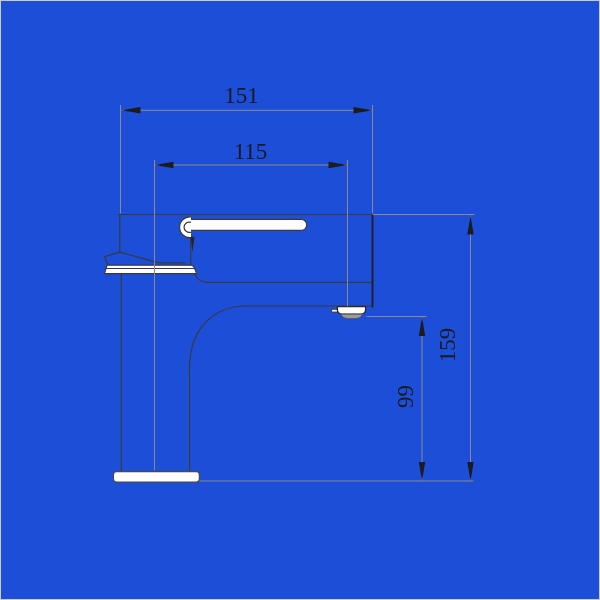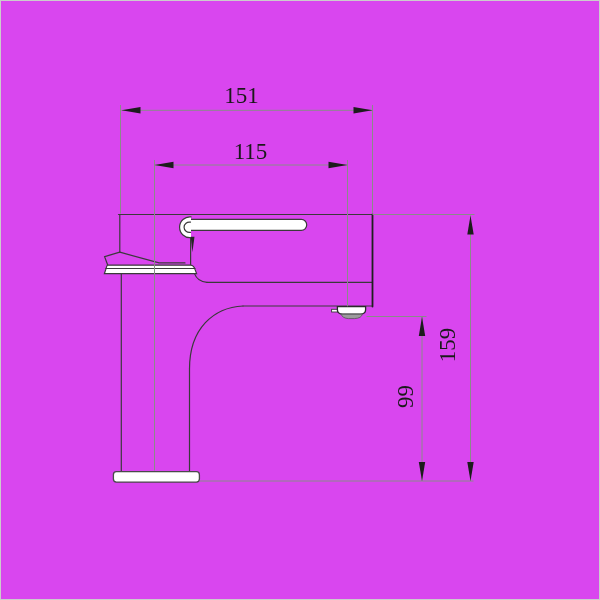--- a/index.html
+++ b/index.html
@@ -1,20 +1,20 @@
 <!DOCTYPE html>
 <html><head>
 <meta charset="utf-8">
 <style>
   html, body { margin: 0; padding: 0; background: #ffffff; }
   .canvas {
     width: 600px; height: 600px;
     box-sizing: border-box;
     border: 1px solid #cccccc;
-    background: #d946ef;
+    background: #1d4ed8;
     position: relative;
     font-family: "Liberation Serif", "DejaVu Serif", serif;
   }
   svg { display: block; }
   text {
     font-family: "Liberation Serif", "DejaVu Serif", serif;
     font-size: 23px;
     fill: #1a1a1a;
   }
 </style>

